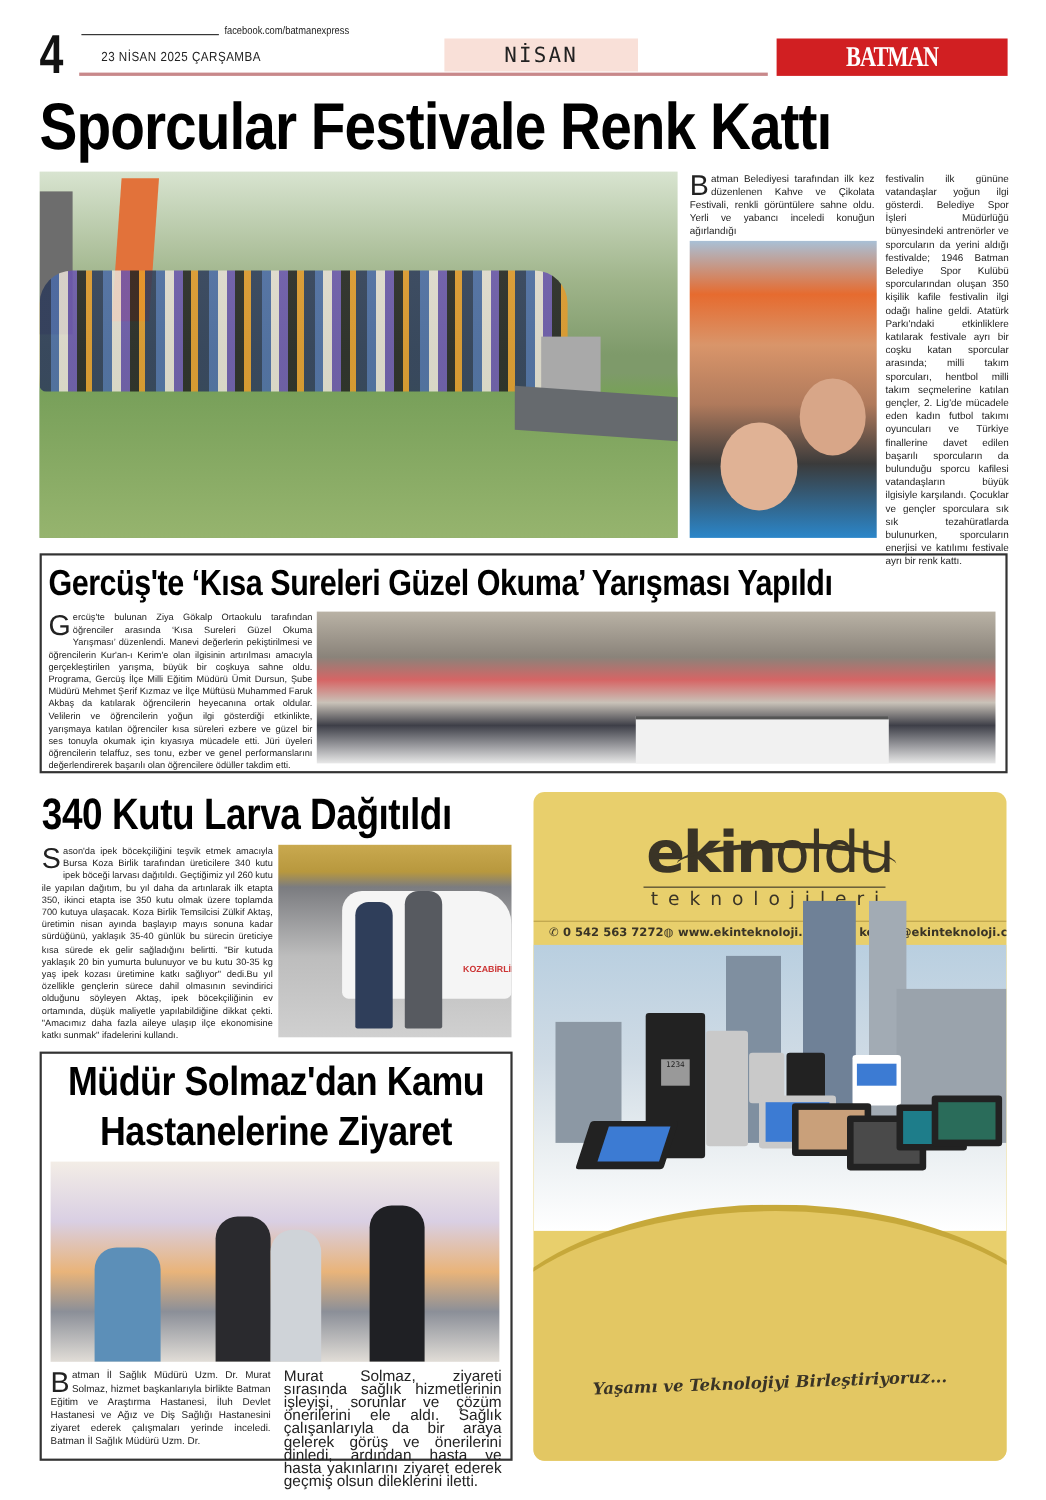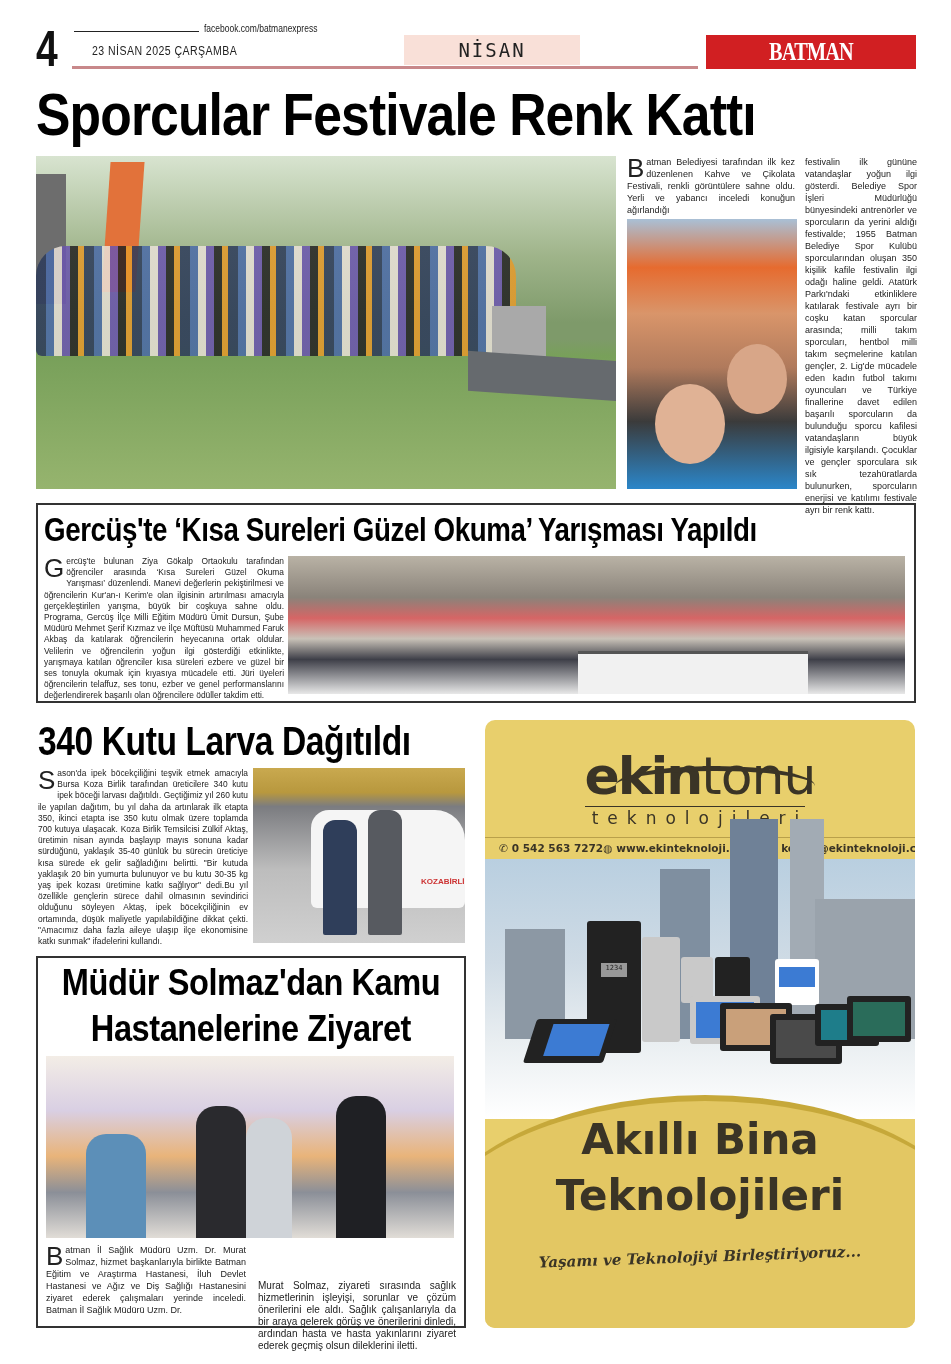--- a/index.html
+++ b/index.html
@@ -67,21 +67,21 @@
 
   
   .h3 { position: absolute; left: 38px; top: 714px; font: bold 40px/54px "Liberation Sans", sans-serif; transform: scaleX(0.84); transform-origin: left top; white-space: nowrap; letter-spacing: -0.5px; color: #000; }
   .col-l { left: 38px; top: 768px; width: 210px; font-size: 8.4px; line-height: 11.2px; }
 
   
   .box-solmaz { position: absolute; left: 36px; top: 956px; width: 430px; height: 372px; border: 2px solid #333; }
   .h4 { position: absolute; left: 36px; top: 960px; width: 430px; text-align: center; font: bold 37px/46px "Liberation Sans", sans-serif; letter-spacing: -0.5px; color: #000; }
   .h4 span { display: inline-block; transform: scaleX(0.88); white-space: nowrap; }
   .col-s1 { left: 46px; top: 1244px; width: 200px; font-size: 9px; line-height: 12px; }
-  .col-s2 { left: 258px; top: 1244px; width: 198px; font-size: 10px; line-height: 12px; margin-top: 36px; }
+  .col-s2 { left: 258px; top: 1244px; width: 198px; font-size: 14px; line-height: 12px; }
 
   
   .ad { position: absolute; left: 485px; top: 720px; width: 430px; height: 608px; background: #e8cf6c; border-radius: 10px; overflow: hidden; }
   .ad-logo { position: absolute; left: 0; top: 30px; width: 430px; text-align: center; }
   .ad-arc { position: absolute; left: 130px; top: 16px; width: 200px; height: 40px; border-top: 5px solid #3a3426; border-radius: 50% 50% 0 0; }
   .ad-ekin { font: bold 52px/1 "DejaVu Sans", sans-serif; color: #3a3426; letter-spacing: -2px; text-align: right; }
   .ad-grup { font: 52px/1 "DejaVu Sans", sans-serif; color: #3a3426; font-weight: normal; letter-spacing: -1px; }
   .ad-sub { position: absolute; left: 0; top: 90px; width: 430px; text-align: center; font: 17px/1 "DejaVu Sans", sans-serif; letter-spacing: 9px; color: #3a3426; }
   .ad-sub-line { position: absolute; left: 100px; top: 86px; width: 220px; border-top: 1.5px solid #3a3426; }
   .ad-contact { position: absolute; left: 0; top: 117px; width: 430px; height: 22px; border-top: 1px solid #b9a04a; display: flex; justify-content: space-around; align-items: center; font: bold 10.5px/1 "DejaVu Sans", sans-serif; color: #3a3426; padding: 0 14px; }
@@ -118,21 +118,21 @@
 </div>
 
 <div class="col col-a1">
   <span class="dropcap">B</span><span>atman Belediyesi tarafından ilk kez düzenlenen Kahve ve Çikolata Festivali, renkli görüntülere sahne oldu. Yerli ve yabancı inceledi konuğun ağırlandığı</span>
 </div>
 <div class="photo photo-selfie">
   <div class="face2"></div>
   <div class="face"></div>
 </div>
 <div class="col" style="left:805px; top:156px; width:112px;">
-  <span>festivalin ilk gününe vatandaşlar yoğun ilgi gösterdi. Belediye Spor İşleri Müdürlüğü bünyesindeki antrenörler ve sporcuların da yerini aldığı festivalde; 1955</span>
+  <span>festivalin ilk gününe vatandaşlar yoğun ilgi gösterdi. Belediye Spor İşleri Müdürlüğü bünyesindeki antrenörler ve sporcuların da yerini aldığı festivalde; 1946</span>
   <span>Batman Belediye Spor Kulübü sporcularından oluşan 350 kişilik kafile festivalin ilgi odağı haline geldi. Atatürk Parkı'ndaki etkinliklere katılarak festivale ayrı bir coşku katan sporcular arasında; milli takım sporcuları, hentbol milli takım seçmelerine katılan gençler, 2. Lig'de mücadele eden kadın futbol takımı oyuncuları ve Türkiye finallerine davet edilen başarılı sporcuların da bulunduğu sporcu kafilesi vatandaşların büyük ilgisiyle karşılandı. Çocuklar ve gençler sporculara sık sık tezahüratlarda bulunurken, sporcuların enerjisi ve katılımı festivale ayrı bir renk kattı.</span>
 </div>
 
 <div class="box-gercus"></div>
 <h2 class="h2">Gercüş'te ‘Kısa Sureleri Güzel Okuma’ Yarışması Yapıldı</h2>
 <div class="col col-g">
   <span class="dropcap">G</span><span>ercüş'te bulunan Ziya Gökalp Ortaokulu tarafından öğrenciler arasında ‘Kısa Sureleri Güzel Okuma Yarışması’ düzenlendi. Manevi değerlerin pekiştirilmesi ve öğrencilerin Kur'an-ı Kerim'e olan ilgisinin artırılması amacıyla gerçekleştirilen yarışma, büyük bir coşkuya sahne oldu. Programa, Gercüş İlçe Milli Eğitim Müdürü Ümit Dursun, Şube Müdürü Mehmet Şerif Kızmaz ve İlçe Müftüsü Muhammed Faruk Akbaş da katılarak öğrencilerin heyecanına ortak oldular. Velilerin ve öğrencilerin yoğun ilgi gösterdiği etkinlikte, yarışmaya katılan öğrenciler kısa süreleri ezbere ve güzel bir ses tonuyla okumak için kıyasıya mücadele etti. Jüri üyeleri öğrencilerin telaffuz, ses tonu, ezber ve genel performanslarını değerlendirerek başarılı olan öğrencilere ödüller takdim etti.</span>
 </div>
 <div class="photo photo-gercus">
   <div class="desk"></div>
@@ -161,21 +161,21 @@
   <div class="m3"></div>
 </div>
 <div class="col col-s1">
   <span class="dropcap">B</span><span>atman İl Sağlık Müdürü Uzm. Dr. Murat Solmaz, hizmet başkanlarıyla birlikte Batman Eğitim ve Araştırma Hastanesi, İluh Devlet Hastanesi ve Ağız ve Diş Sağlığı Hastanesini ziyaret ederek çalışmaları yerinde inceledi. Batman İl Sağlık Müdürü Uzm. Dr.</span>
 </div>
 <div class="col col-s2">Murat Solmaz, ziyareti sırasında sağlık hizmetlerinin işleyişi, sorunlar ve çözüm önerilerini ele aldı. Sağlık çalışanlarıyla da bir araya gelerek görüş ve önerilerini dinledi, ardından hasta ve hasta yakınlarını ziyaret ederek geçmiş olsun dileklerini iletti.</div>
 
 <div class="ad">
   <div class="ad-logo">
     <div class="ad-arc"></div>
-    <span class="ad-ekin">ekin</span><span class="ad-grup">tonu</span>
+    <span class="ad-ekin">ekin</span><span class="ad-grup">oldu</span>
   </div>
   <div class="ad-sub-line"></div>
   <div class="ad-sub">teknolojileri</div>
 
   <div class="ad-contact">
     <div class="it">
       <span>✆</span>
       <span>0 542 563 7272</span>
     </div>
     <div class="it">
@@ -188,21 +188,21 @@
     </div>
   </div>
 
   <div class="ad-img">
     <div class="bld" style="left:20px; width:60px; height:110px;"></div>
     <div class="bld" style="left:175px; width:50px; height:170px; background:#7f8fa0;"></div>
     <div class="bld" style="left:245px; width:48px; height:220px; background:#6f8197;"></div>
     <div class="bld" style="left:305px; width:34px; height:220px; background:#a2abb4;"></div>
     <div class="bld" style="left:330px; width:100px; height:140px; background:#9aa3ac;"></div>
     <div class="dev" style="left:102px; top:62px; width:54px; height:132px;">
-      <div style="position:absolute; left:14px; top:42px; width:26px; height:14px; background:#999; font:7px/10px 'DejaVu Sans Mono', monospace; color:#222; text-align:center;">1234</div>
+      <div style="position:absolute; left:14px; top:42px; width:26px; height:24px; background:#999; font:7px/10px 'DejaVu Sans Mono', monospace; color:#222; text-align:center;">1234</div>
     </div>
     <div class="dev silver" style="left:157px; top:78px; width:38px; height:105px;"></div>
     <div class="dev silver" style="left:196px; top:98px; width:32px; height:46px;"></div>
     <div class="dev" style="left:230px; top:98px; width:35px; height:46px;"></div>
     <div class="dev" style="left:290px; top:100px; width:44px; height:46px; background:#fff;">
         <div class="screen" style="left:4px; top:8px; width:36px; height:20px;"></div>
       </div>
     <div class="dev silver" style="left:205px; top:137px; width:70px; height:48px;">
         <div class="screen" style="left:6px; top:6px; width:58px; height:36px;"></div>
       </div>
@@ -217,18 +217,14 @@
       </div>
     <div class="dev" style="left:362px; top:137px; width:64px; height:46px;">
         <div class="screen" style="left:6px; top:6px; width:52px; height:34px; background:#2a6c5a;"></div>
       </div>
     <div class="dev" style="left:45px; top:160px; width:80px; height:44px; transform:skewX(-18deg);">
         <div class="screen" style="left:18px; top:5px; width:56px; height:32px;"></div>
       </div>
   </div>
 
   <div class="ad-hill"></div>
-  <div class="ad-title">
-    <div>Akıllı Bina</div>
-    <div>Teknolojileri</div>
-  </div>
   <div class="ad-slogan">Yaşamı ve Teknolojiyi Birleştiriyoruz...</div>
 </div>
 
 </body></html>

